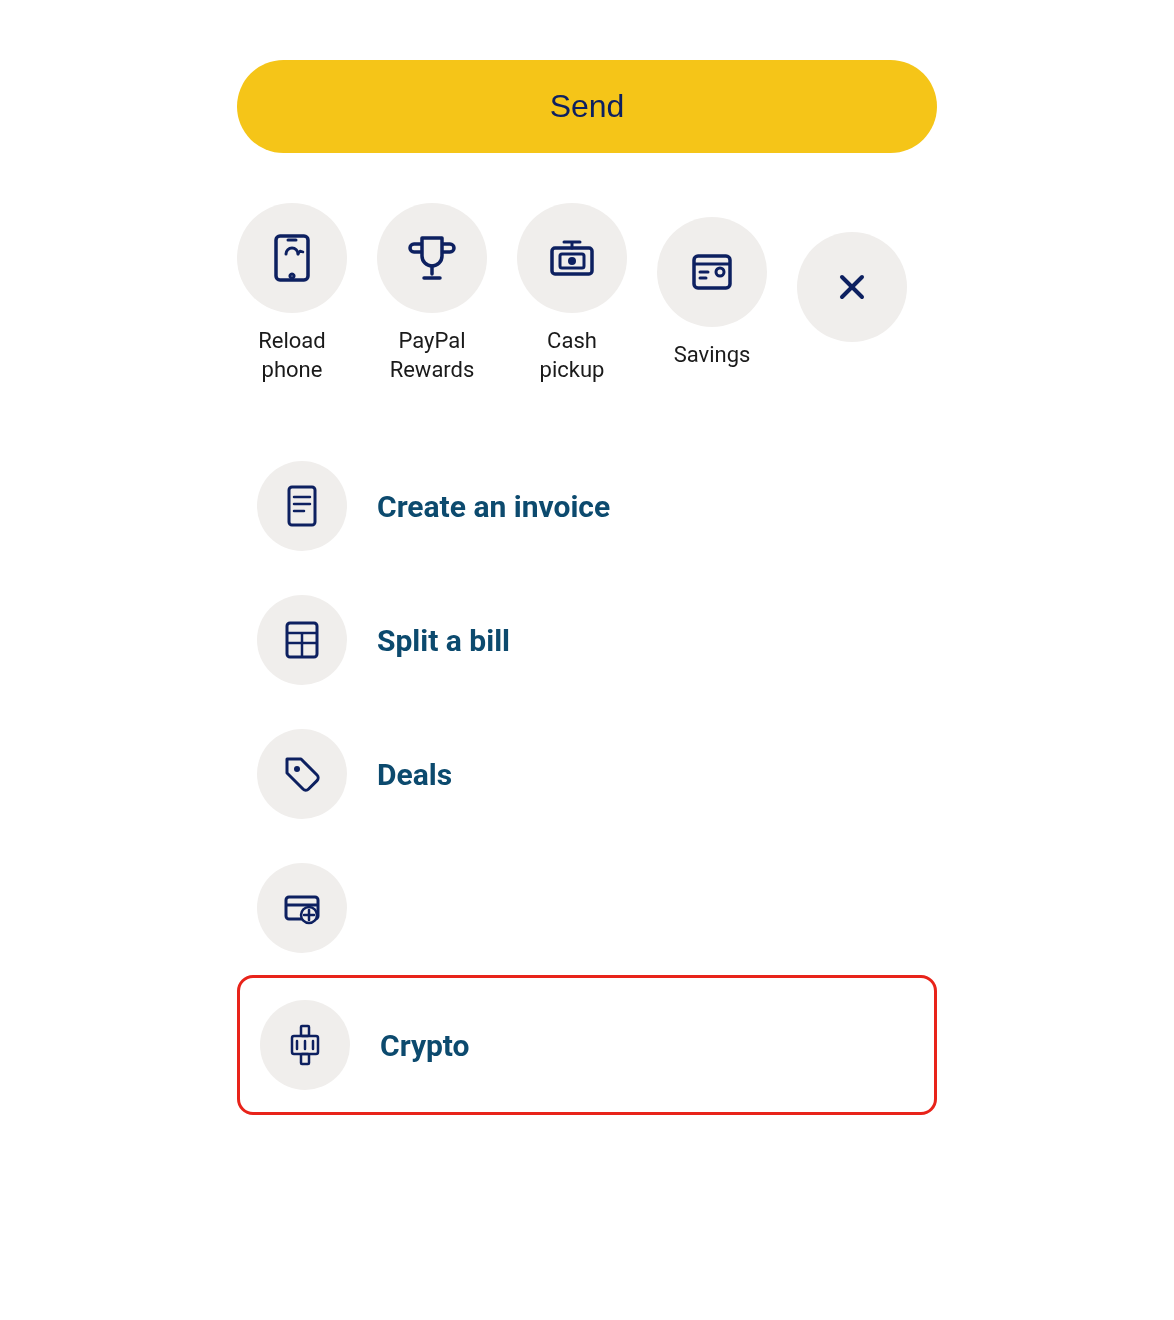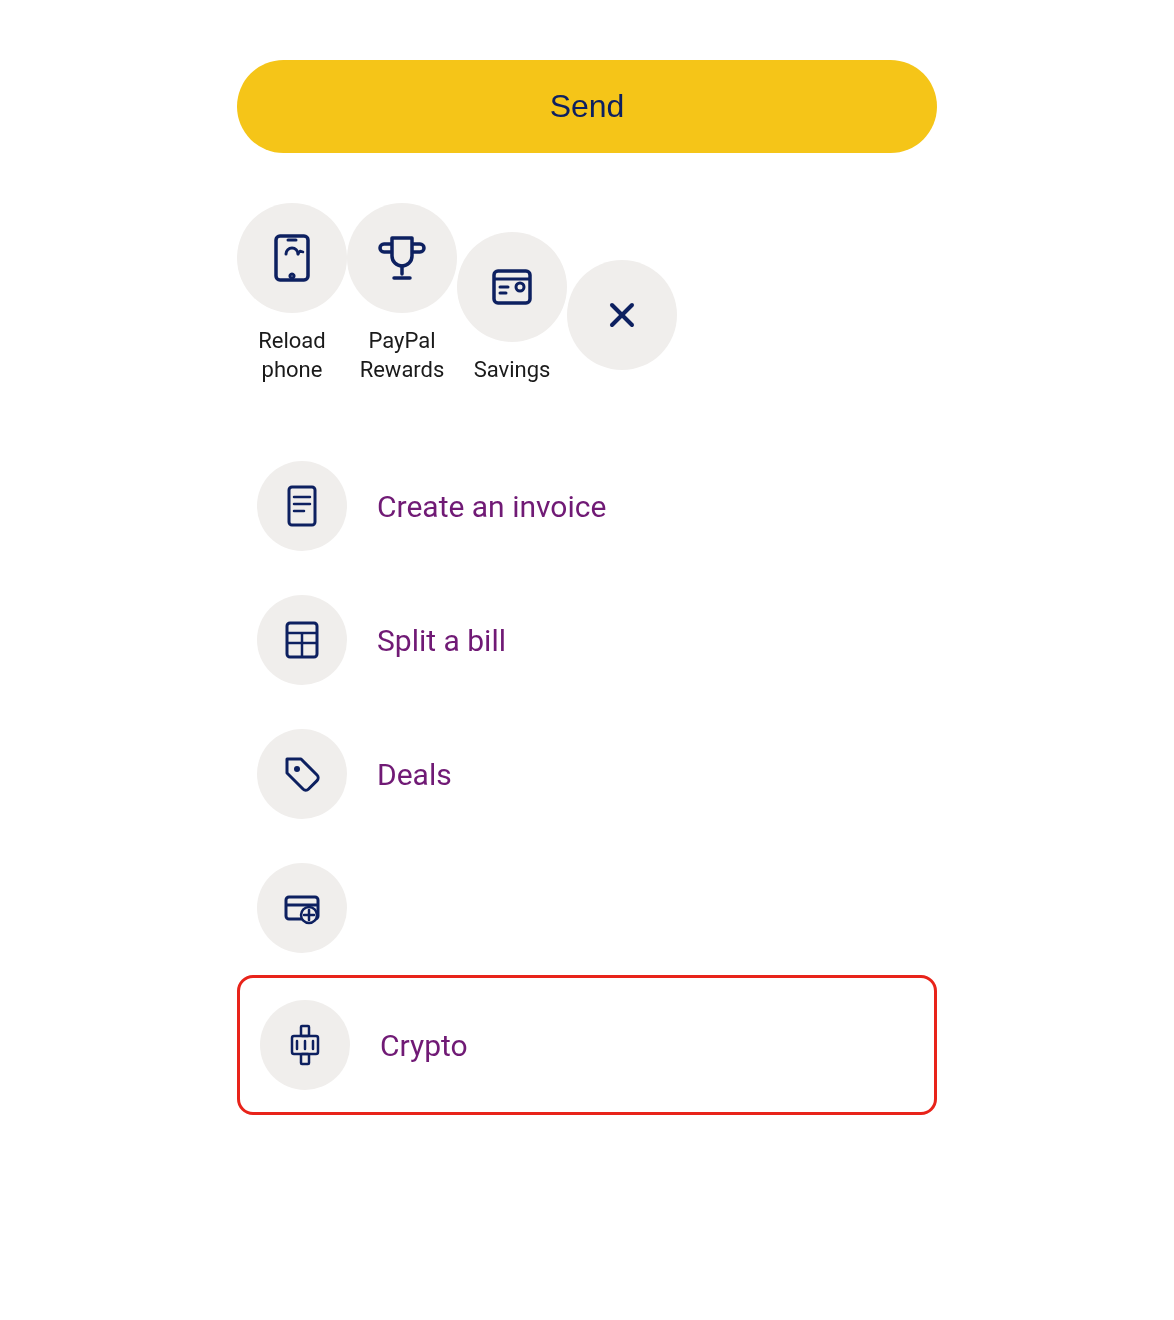--- a/index.html
+++ b/index.html
@@ -37,22 +37,23 @@
       color: #0d2060;
       font-size: 32px;
       font-weight: 400;
       cursor: pointer;
       text-align: center;
     }
 
     
     .quick-actions {
       display: flex;
+      gap: 30px;
       margin-bottom: 55px;
-      align-items: flex-end;
+      align-items: center;
     }
 
     .quick-action-item {
       display: flex;
       flex-direction: column;
       align-items: center;
       gap: 14px;
       cursor: pointer;
       min-width: 110px;
     }
@@ -101,22 +102,22 @@
       border-radius: 50%;
       background-color: #f0eeec;
       display: flex;
       align-items: center;
       justify-content: center;
       flex-shrink: 0;
     }
 
     .list-item-label {
       font-size: 30px;
-      color: #701a75;
-      font-weight: 400;
+      color: #0c4a6e;
+      font-weight: 700;
     }
 
     
     svg {
       fill: #0d2060;
     }
   </style>
 </head>
 <body>
 
@@ -146,20 +147,31 @@
           <path d="M16 6h20v18a10 10 0 0 1-20 0Z" fill="none" stroke="#0d2060" stroke-width="3.5" stroke-linejoin="round"></path>
           <path d="M16 12 H8 a4 4 0 0 0 0 8 h8" fill="none" stroke="#0d2060" stroke-width="3.5"></path>
           <path d="M36 12 H44 a4 4 0 0 1 0 8 h-8" fill="none" stroke="#0d2060" stroke-width="3.5"></path>
           <line x1="26" y1="34" x2="26" y2="42" stroke="#0d2060" stroke-width="3.5" stroke-linecap="round"></line>
           <line x1="18" y1="46" x2="34" y2="46" stroke="#0d2060" stroke-width="3.5" stroke-linecap="round"></line>
         </svg>
       </div>
       <span class="quick-action-label">PayPal<br>Rewards</span>
     </div>
 
+    <div class="quick-action-item">
+      <div class="quick-action-circle">
+        <svg width="52" height="52" viewBox="0 0 52 52">
+          <rect x="6" y="16" width="40" height="26" rx="3" ry="3" fill="none" stroke="#0d2060" stroke-width="3.5"></rect>
+          <rect x="14" y="22" width="24" height="14" rx="2" fill="none" stroke="#0d2060" stroke-width="3"></rect>
+          <circle cx="26" cy="29" r="4" fill="#0d2060"></circle>
+          <path d="M18 10 h16 M26 10 v6" fill="none" stroke="#0d2060" stroke-width="3" stroke-linecap="round"></path>
+        </svg>
+      </div>
+      <span class="quick-action-label">Cash<br>pickup</span>
+    </div>
 
     <div class="quick-action-item">
       <div class="quick-action-circle">
         <svg width="52" height="52" viewBox="0 0 52 52">
           <rect x="8" y="10" width="36" height="32" rx="4" fill="none" stroke="#0d2060" stroke-width="3.5"></rect>
           <circle cx="34" cy="26" r="4" fill="none" stroke="#0d2060" stroke-width="3"></circle>
           <line x1="8" y1="18" x2="44" y2="18" stroke="#0d2060" stroke-width="3"></line>
           <line x1="14" y1="26" x2="22" y2="26" stroke="#0d2060" stroke-width="3" stroke-linecap="round"></line>
           <line x1="14" y1="32" x2="20" y2="32" stroke="#0d2060" stroke-width="3" stroke-linecap="round"></line>
         </svg>

